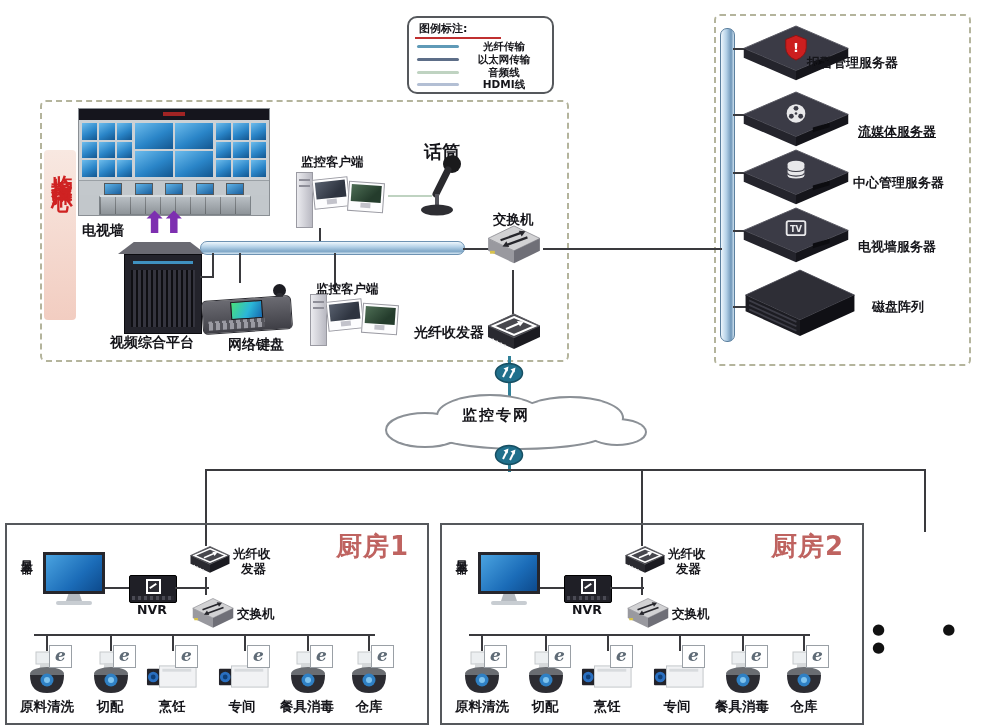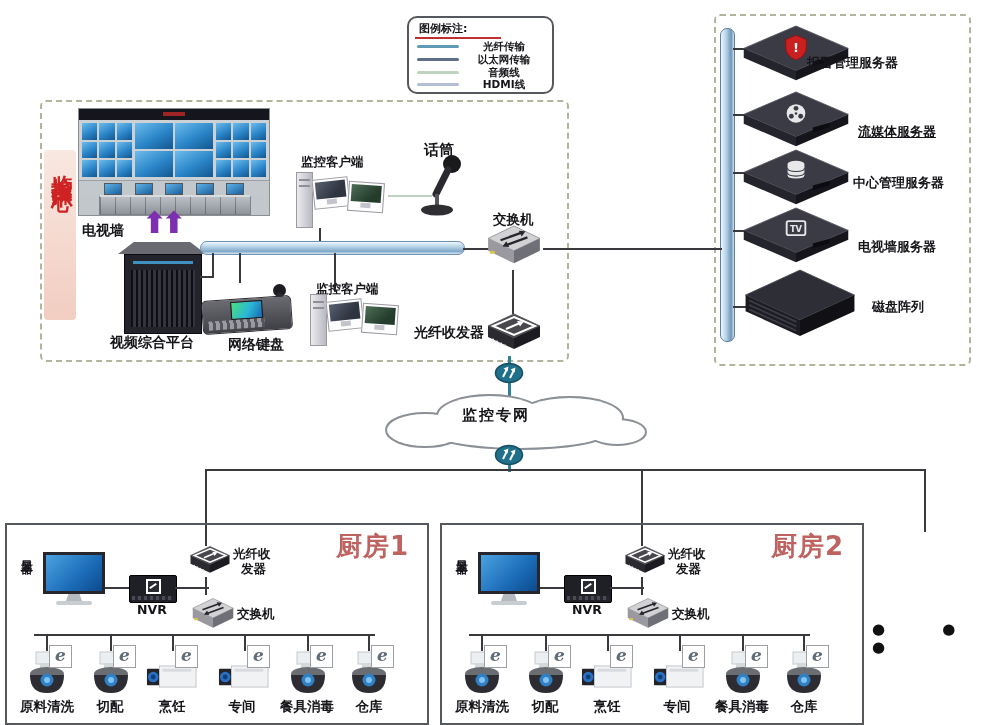--- a/index.html
+++ b/index.html
@@ -304,21 +304,21 @@
     <div class="ws-scr" style="left:17px;top:10px;transform:rotate(-6deg);">
       <div class="in" style="background:linear-gradient(135deg,#59616f,#2e3440 70%);"></div>
         <div class="foot"></div>
     </div>
     <div class="ws-scr" style="left:52px;top:14px;transform:rotate(4deg);">
       <div class="in" style="background:linear-gradient(135deg,#4e6e55,#243c2c 70%);"></div>
         <div class="foot"></div>
     </div>
   </div>
 
-  <div class="lbl" style="left:424px;top:142px;font-size:15px;">话筒</div>
+  <div class="lbl" style="left:424px;top:142px;font-size:18px;">话筒</div>
   <svg class="abs" style="left:412px;top:152px;" width="56" height="72" viewBox="0 0 56 72">
     <use href="#sym-mic"></use>
   </svg>
   <div class="ln ln-audio" style="left:388px;top:195px;width:44px;height:2px;"></div>
 
   <div class="ln" style="left:319px;top:228px;width:2px;height:14px;"></div>
   <div class="pill-h" style="left:200px;top:241px;width:263px;"></div>
   <div class="ln" style="left:200px;top:276px;width:14px;height:2px;"></div>
   <div class="ln" style="left:212px;top:253px;width:2px;height:25px;"></div>
   <div class="ln" style="left:239px;top:253px;width:2px;height:30px;"></div>

